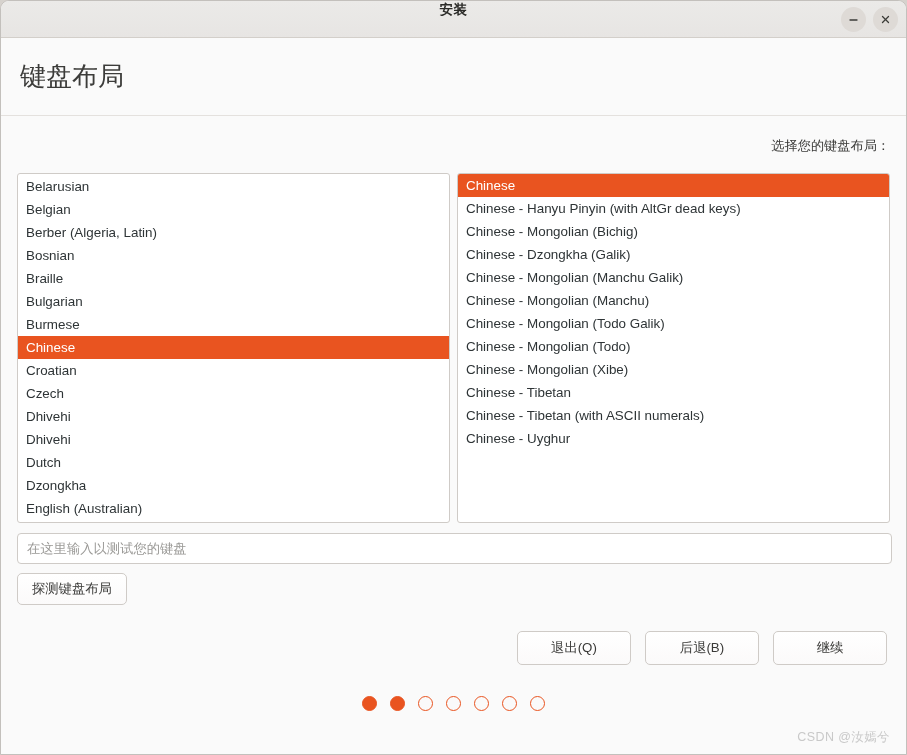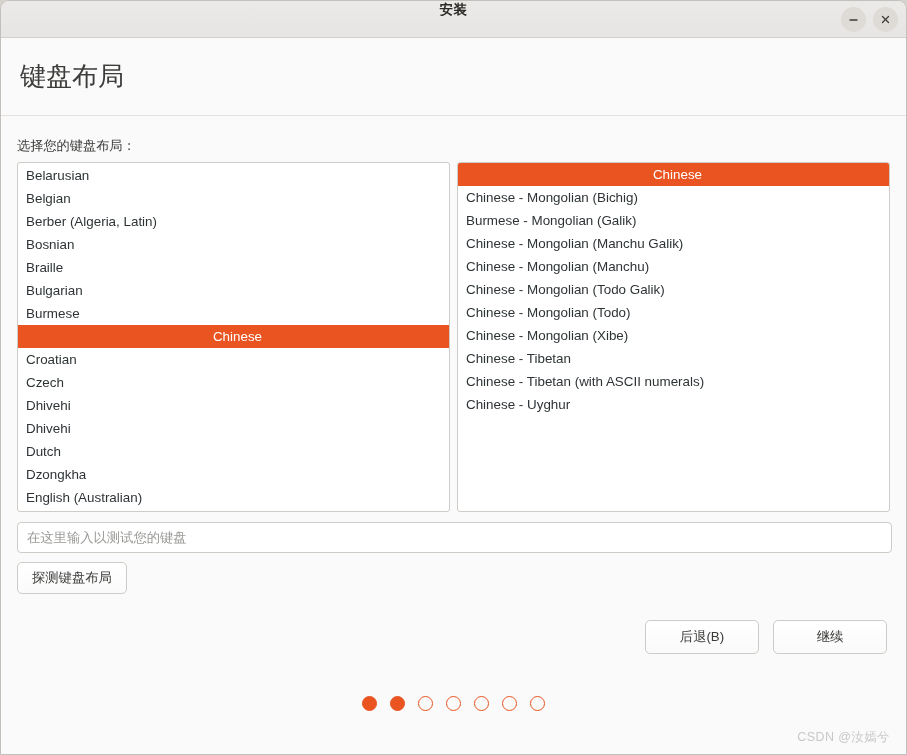--- a/index.html
+++ b/index.html
@@ -83,24 +83,25 @@
     font-weight: normal;
     margin: 0;
   }
 
   
   #content {
     padding: 0 16px;
   }
   #choose-label {
     margin-top: 21px;
-    margin-bottom: 7px;
+    margin-bottom: 18px;
     font-size: 13.2px;
     color: #3a3a38;
     margin-left: 0px;
+    text-align: right;
   }
 
   #lists {
     display: flex;
     gap: 7px;
   }
   .listbox {
     background: #ffffff;
     border: 1px solid #cfcbc7;
     border-radius: 3px;
@@ -119,21 +120,20 @@
     padding-left: 8px;
     font-size: 13.4px;
     color: #2e3436;
     white-space: nowrap;
     overflow: hidden;
     cursor: default;
   }
   .list-row.selected {
     background: #e95420;
     color: #ffffff;
-    text-align: center;
   }
   
   #left-list .list-inner { padding-top: 1px; }
 
   
   #test-entry {
     margin-top: 10px;
     width: 875px;
     height: 31px;
     box-sizing: border-box;
@@ -257,41 +257,43 @@
             <div class="list-row">Dhivehi</div>
             <div class="list-row">Dhivehi</div>
             <div class="list-row">Dutch</div>
             <div class="list-row">Dzongkha</div>
             <div class="list-row">English (Australian)</div>
           </div>
       </div>
       <div class="listbox" id="right-list">
         <div class="list-inner">
             <div class="list-row selected">Chinese</div>
+            <div class="list-row">Chinese - Hanyu Pinyin (with AltGr dead keys)</div>
             <div class="list-row">Chinese - Mongolian (Bichig)</div>
-            <div class="list-row">Burmese - Mongolian (Galik)</div>
+            <div class="list-row">Chinese - Dzongkha (Galik)</div>
             <div class="list-row">Chinese - Mongolian (Manchu Galik)</div>
             <div class="list-row">Chinese - Mongolian (Manchu)</div>
             <div class="list-row">Chinese - Mongolian (Todo Galik)</div>
             <div class="list-row">Chinese - Mongolian (Todo)</div>
             <div class="list-row">Chinese - Mongolian (Xibe)</div>
             <div class="list-row">Chinese - Tibetan</div>
             <div class="list-row">Chinese - Tibetan (with ASCII numerals)</div>
             <div class="list-row">Chinese - Uyghur</div>
           </div>
       </div>
     </div>
 
     <input id="test-entry" type="text" placeholder="在这里输入以测试您的键盘" style="">
 
     <div>
       <button id="detect-btn">探测键盘布局</button>
     </div>
 
     <div id="action-row">
+      <button class="action-btn">退出(Q)</button>
       <button class="action-btn">后退(B)</button>
       <button class="action-btn">继续</button>
     </div>
 
   </div>
 
   <div id="dots">
       <div class="dot filled"></div>
       <div class="dot filled"></div>
       <div class="dot"></div>

